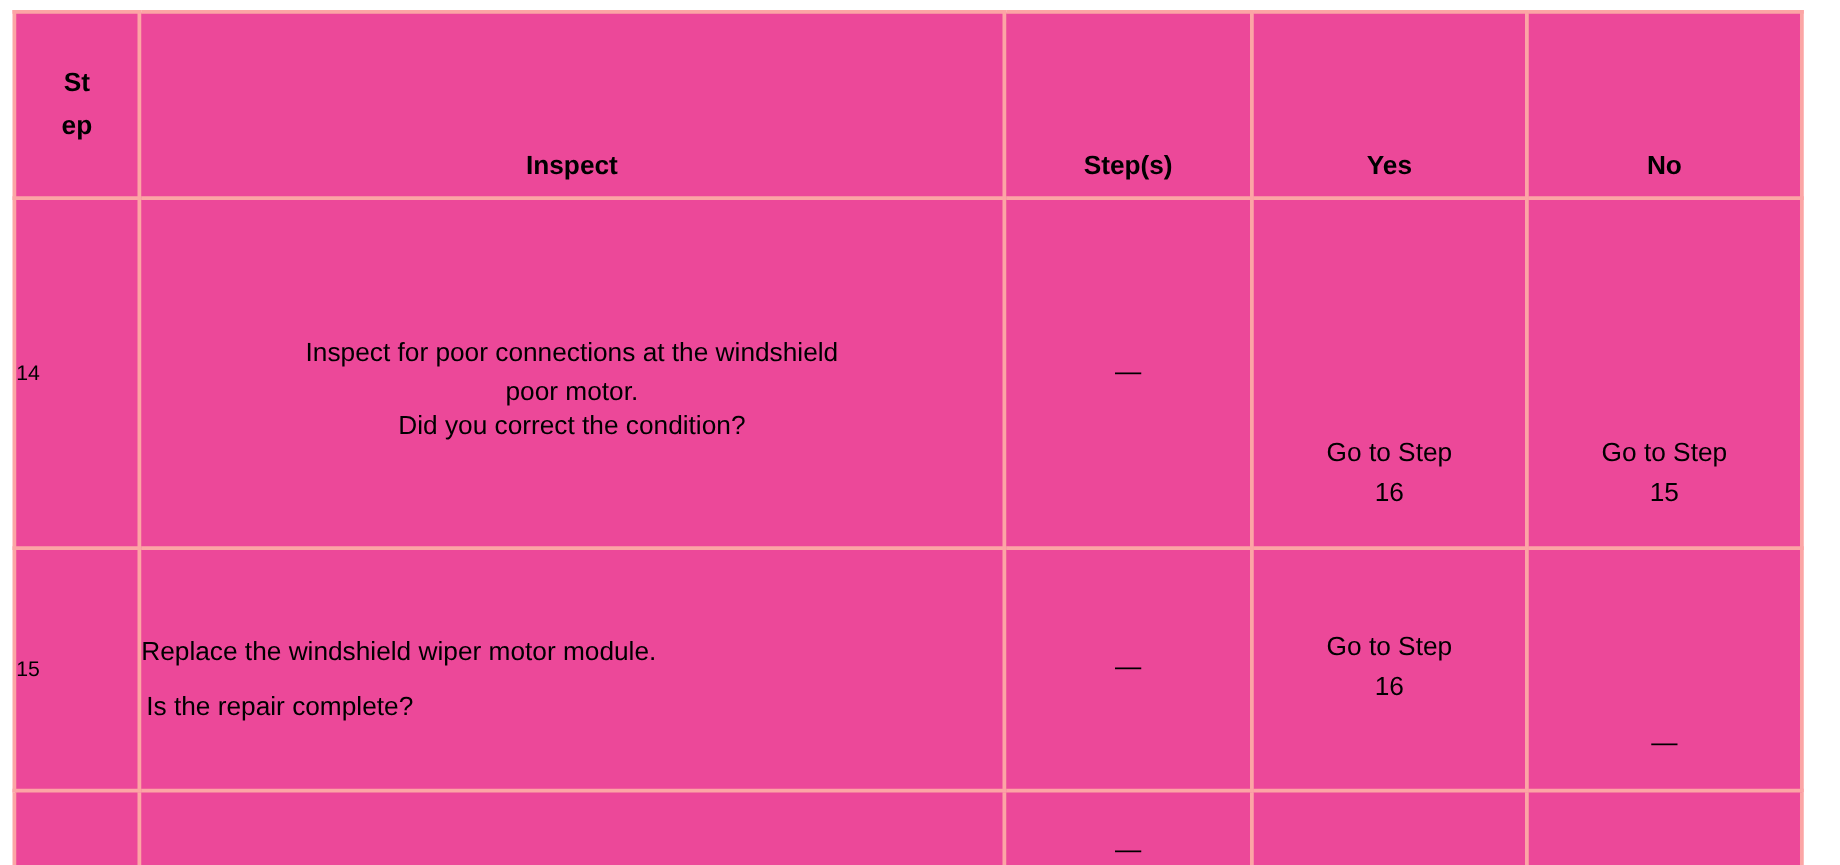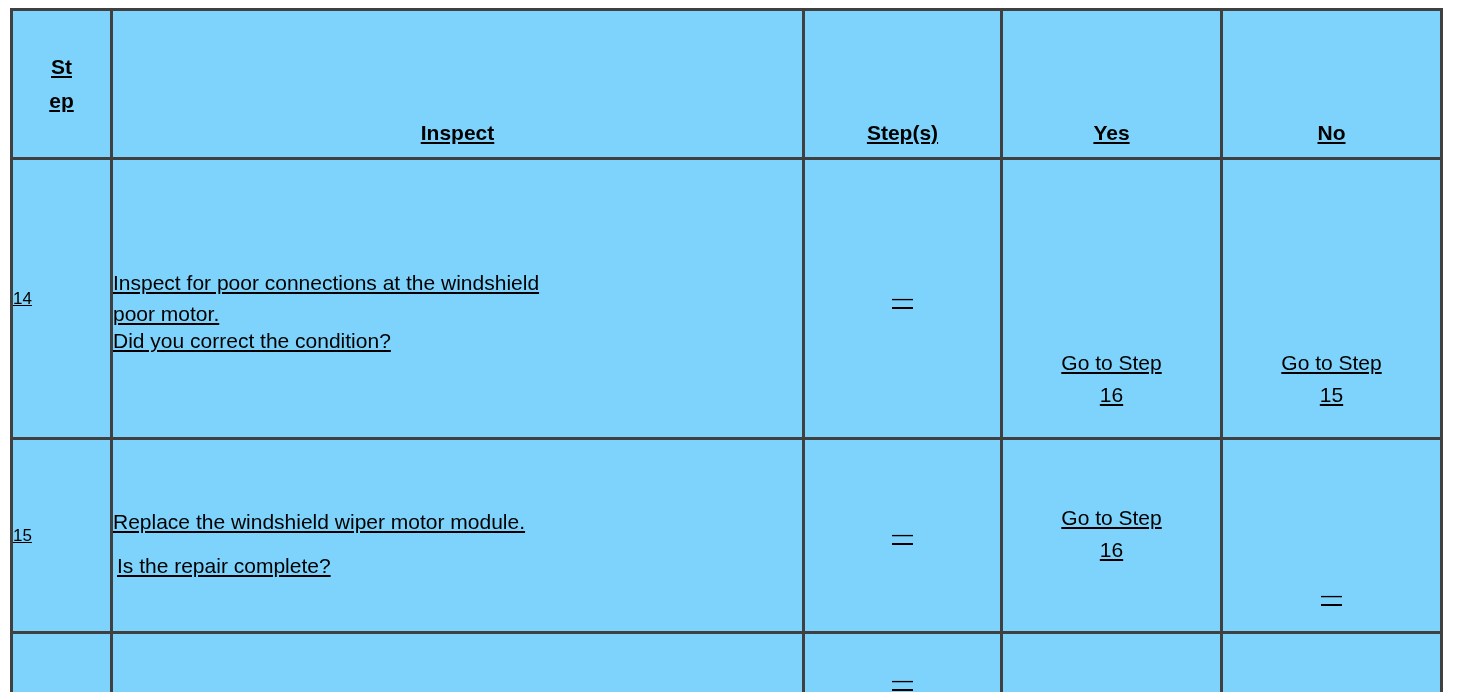--- a/index.html
+++ b/index.html
@@ -28,25 +28,24 @@
     left: 10px;
     top: 8px;
     width: 1430px;
     border-collapse: collapse;
     table-layout: fixed;
     background: #ffffff;
   }
 
   .diag-table td,
   .diag-table th {
-    border: 3px solid #404040;
+    border: 3px solid #fca5a5;
     padding: 0;
     vertical-align: middle;
-    background: #7dd3fc;
-    text-decoration: underline;
+    background: #ec4899;
   }
 
   
   col.c-step   { width: 100px; }
   col.c-action { width: 692px; }
   col.c-value  { width: 198px; }
   col.c-yes    { width: 220px; }
   col.c-no     { width: 220px; }
 
   
@@ -86,21 +85,21 @@
   .no-cell {
     text-align: center;
     font-size: 21px;
     vertical-align: middle;
   }
 
   .dash { font-size: 21px; line-height: 1; }
 
   
   .r14 > td { height: 251px; }
-  .r14 .action-cell { padding-top: 24px; }
+  .r14 .action-cell { padding-top: 24px; text-align: center; }
   .r14 .line-a { line-height: 1.47; }
   .r14 .line-b { }
   .r14 .value-cell { vertical-align: middle; padding-bottom: 2px; }
   .r14 .yes-cell,
   .r14 .no-cell {
     vertical-align: bottom;
     padding-bottom: 26px;
     line-height: 1.52;
   }
 

